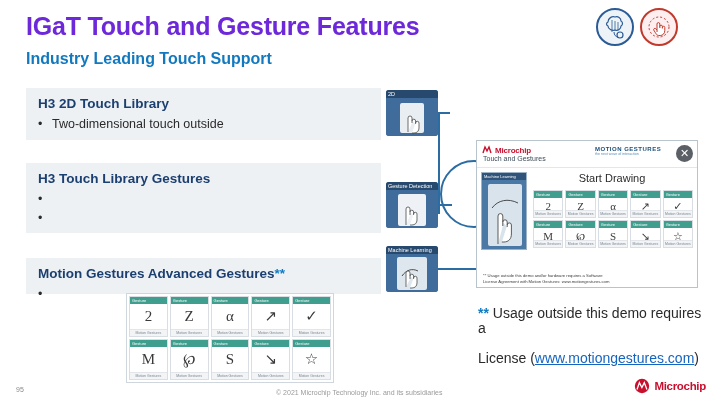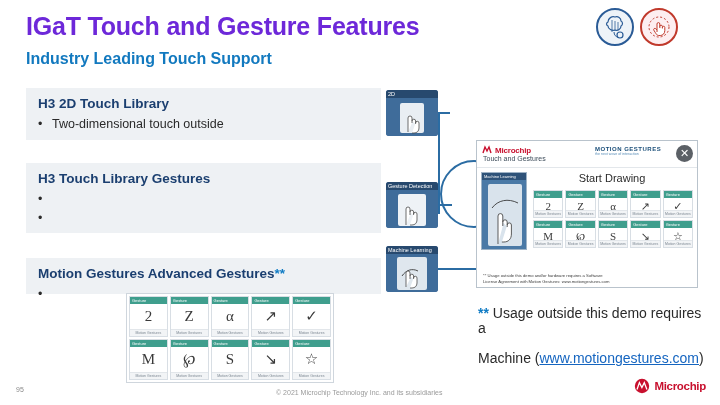--- a/index.html
+++ b/index.html
@@ -559,21 +559,21 @@
         <div>** Usage outside this demo and/or hardware requires a Software</div>
         <div>License Agreement with Motion Gestures: www.motiongestures.com</div>
       </div>
     </div>
   </div>
 
   <div class="footnote">
     <span class="stars">**</span>
     <span>Usage outside this demo requires a</span><br>
     <br>
-    <span>Machine (</span><a href="#">www.motiongestures.com</a><span>)</span>
+    <span>License (</span><a href="#">www.motiongestures.com</a><span>)</span>
   </div>
 
   <div class="page-num">95</div>
   <div class="copyright">© 2021 Microchip Technology Inc. and its subsidiaries</div>
   <div class="footer-logo">
     <svg width="16" height="16" viewBox="0 0 16 16">
       <circle cx="8" cy="8" r="7.2" fill="#c8102e"></circle>
       <path d="M3 11.5L5.4 4.6l2.5 5 2.4-5 2.6 6.9" fill="none" stroke="#ffffff" stroke-width="1.3"></path>
     </svg>
     <span class="footer-logo-text">Microchip</span>

